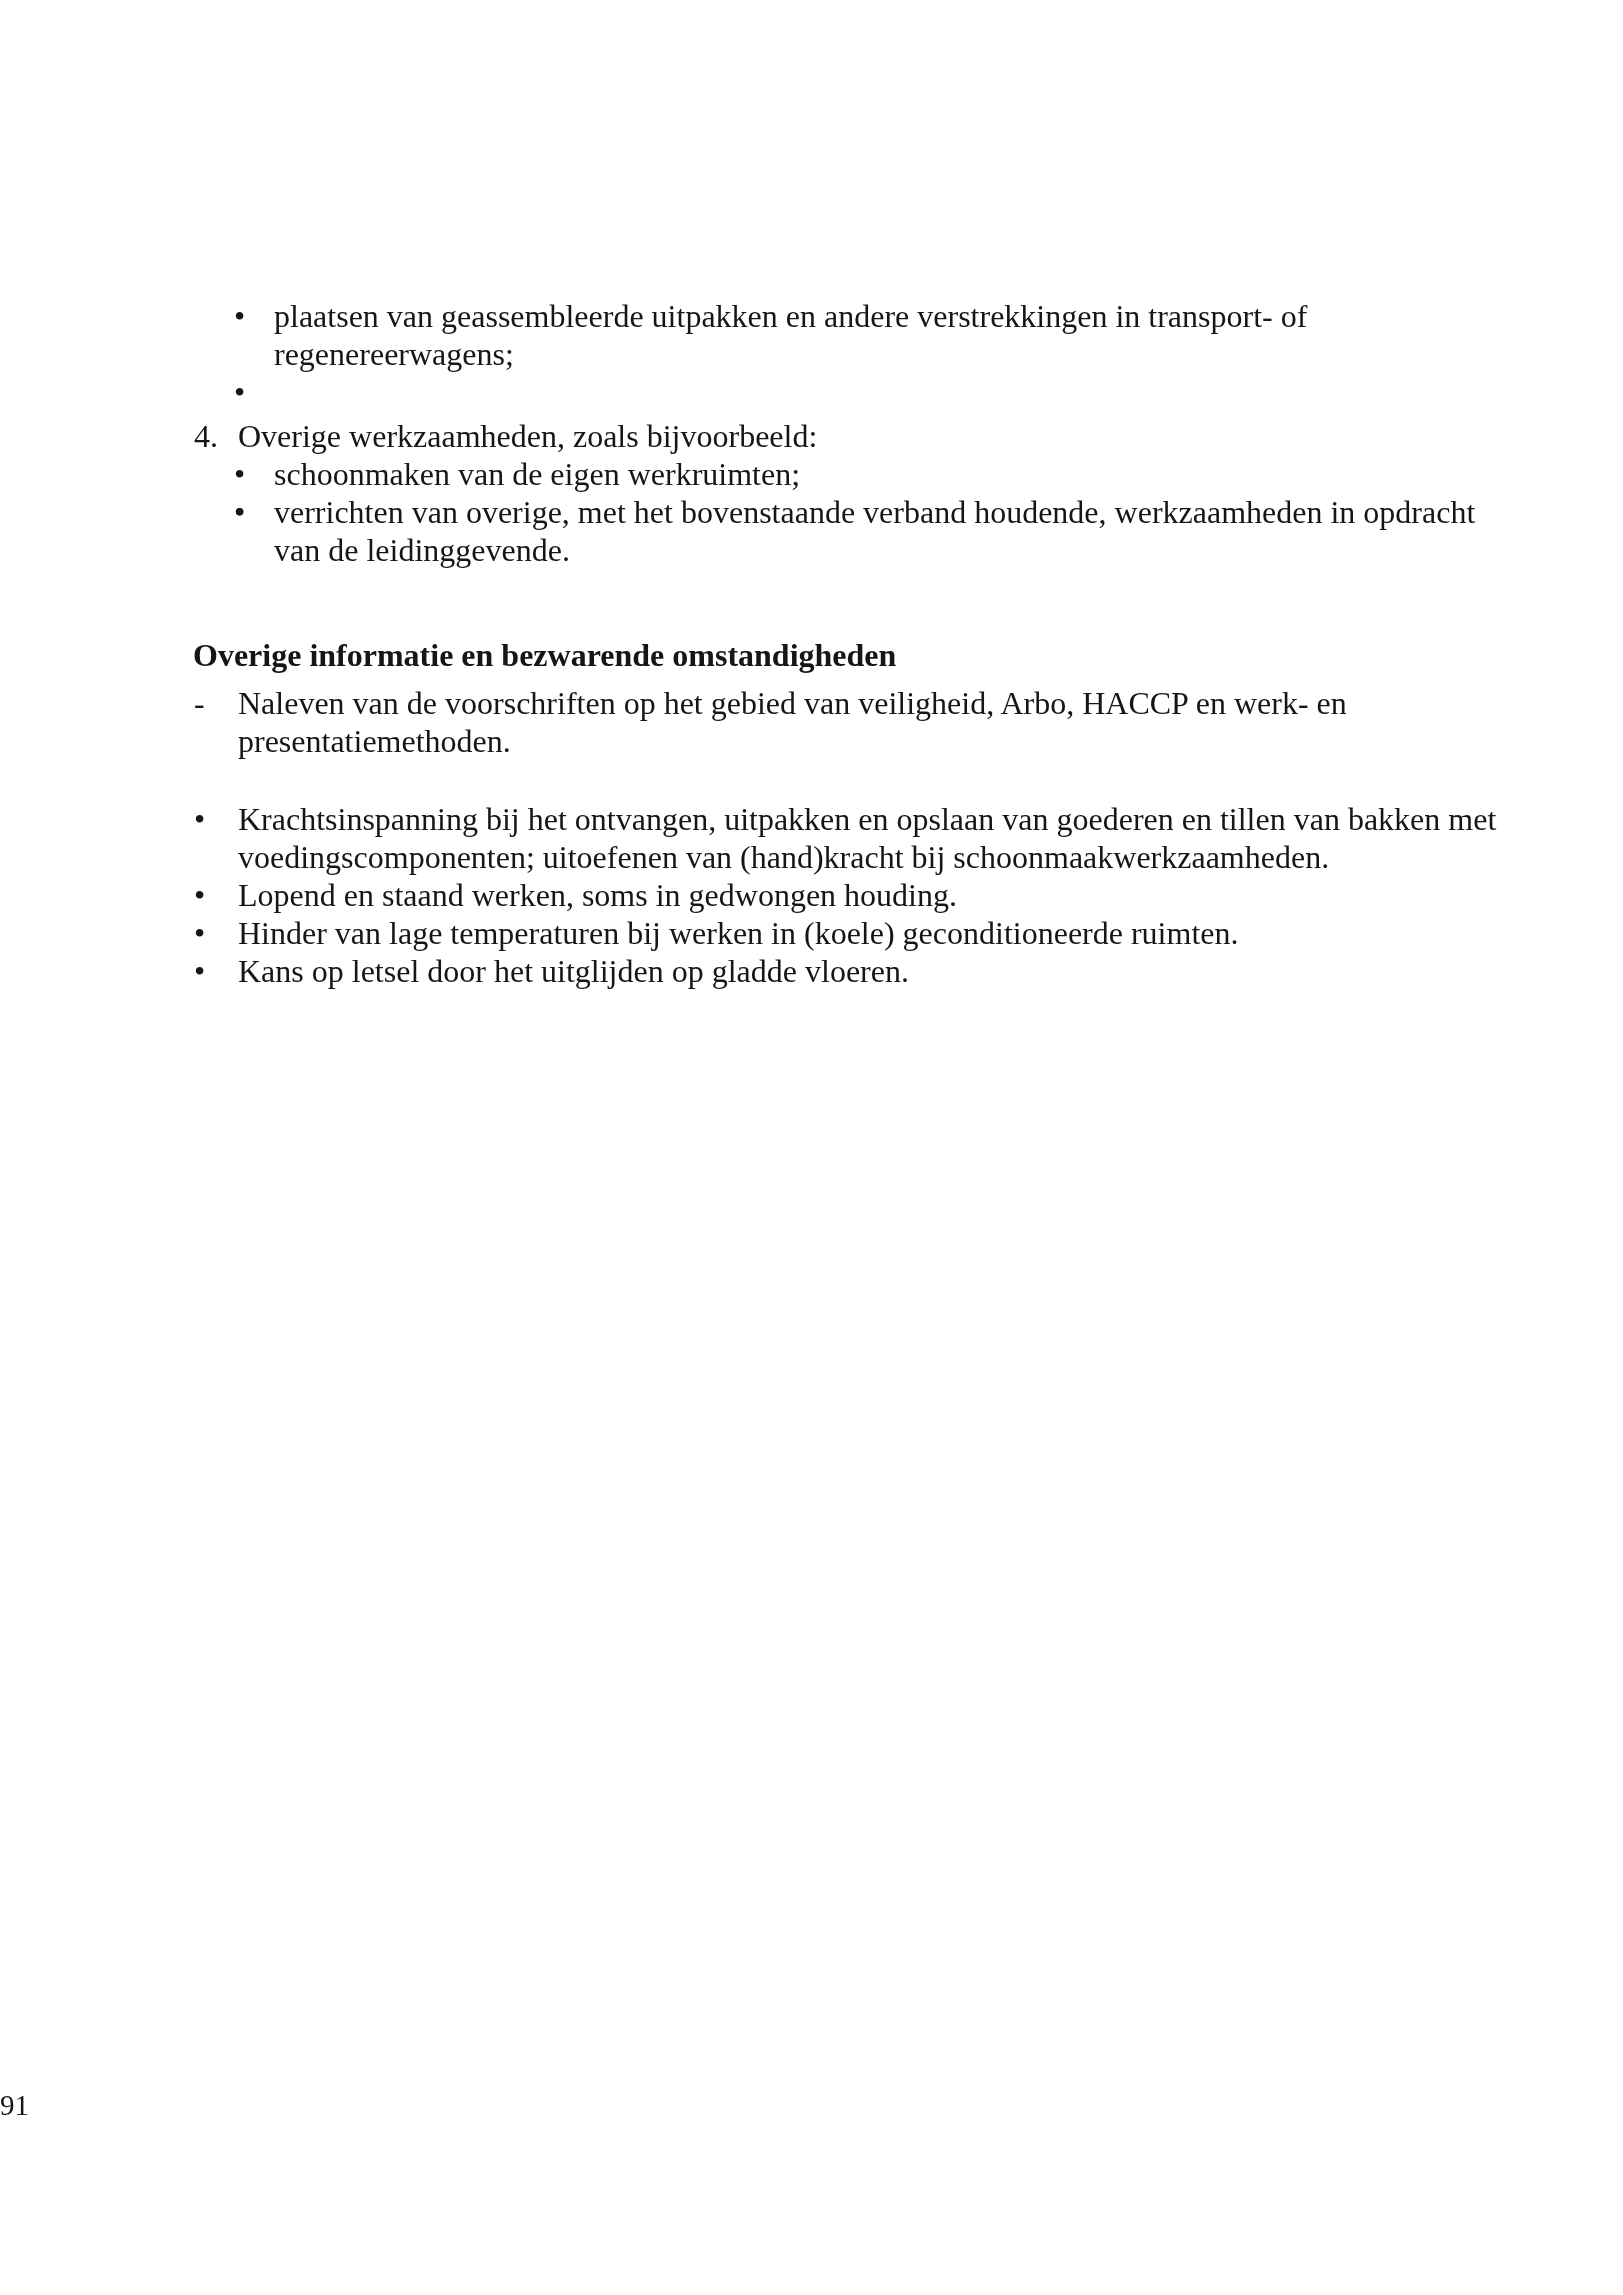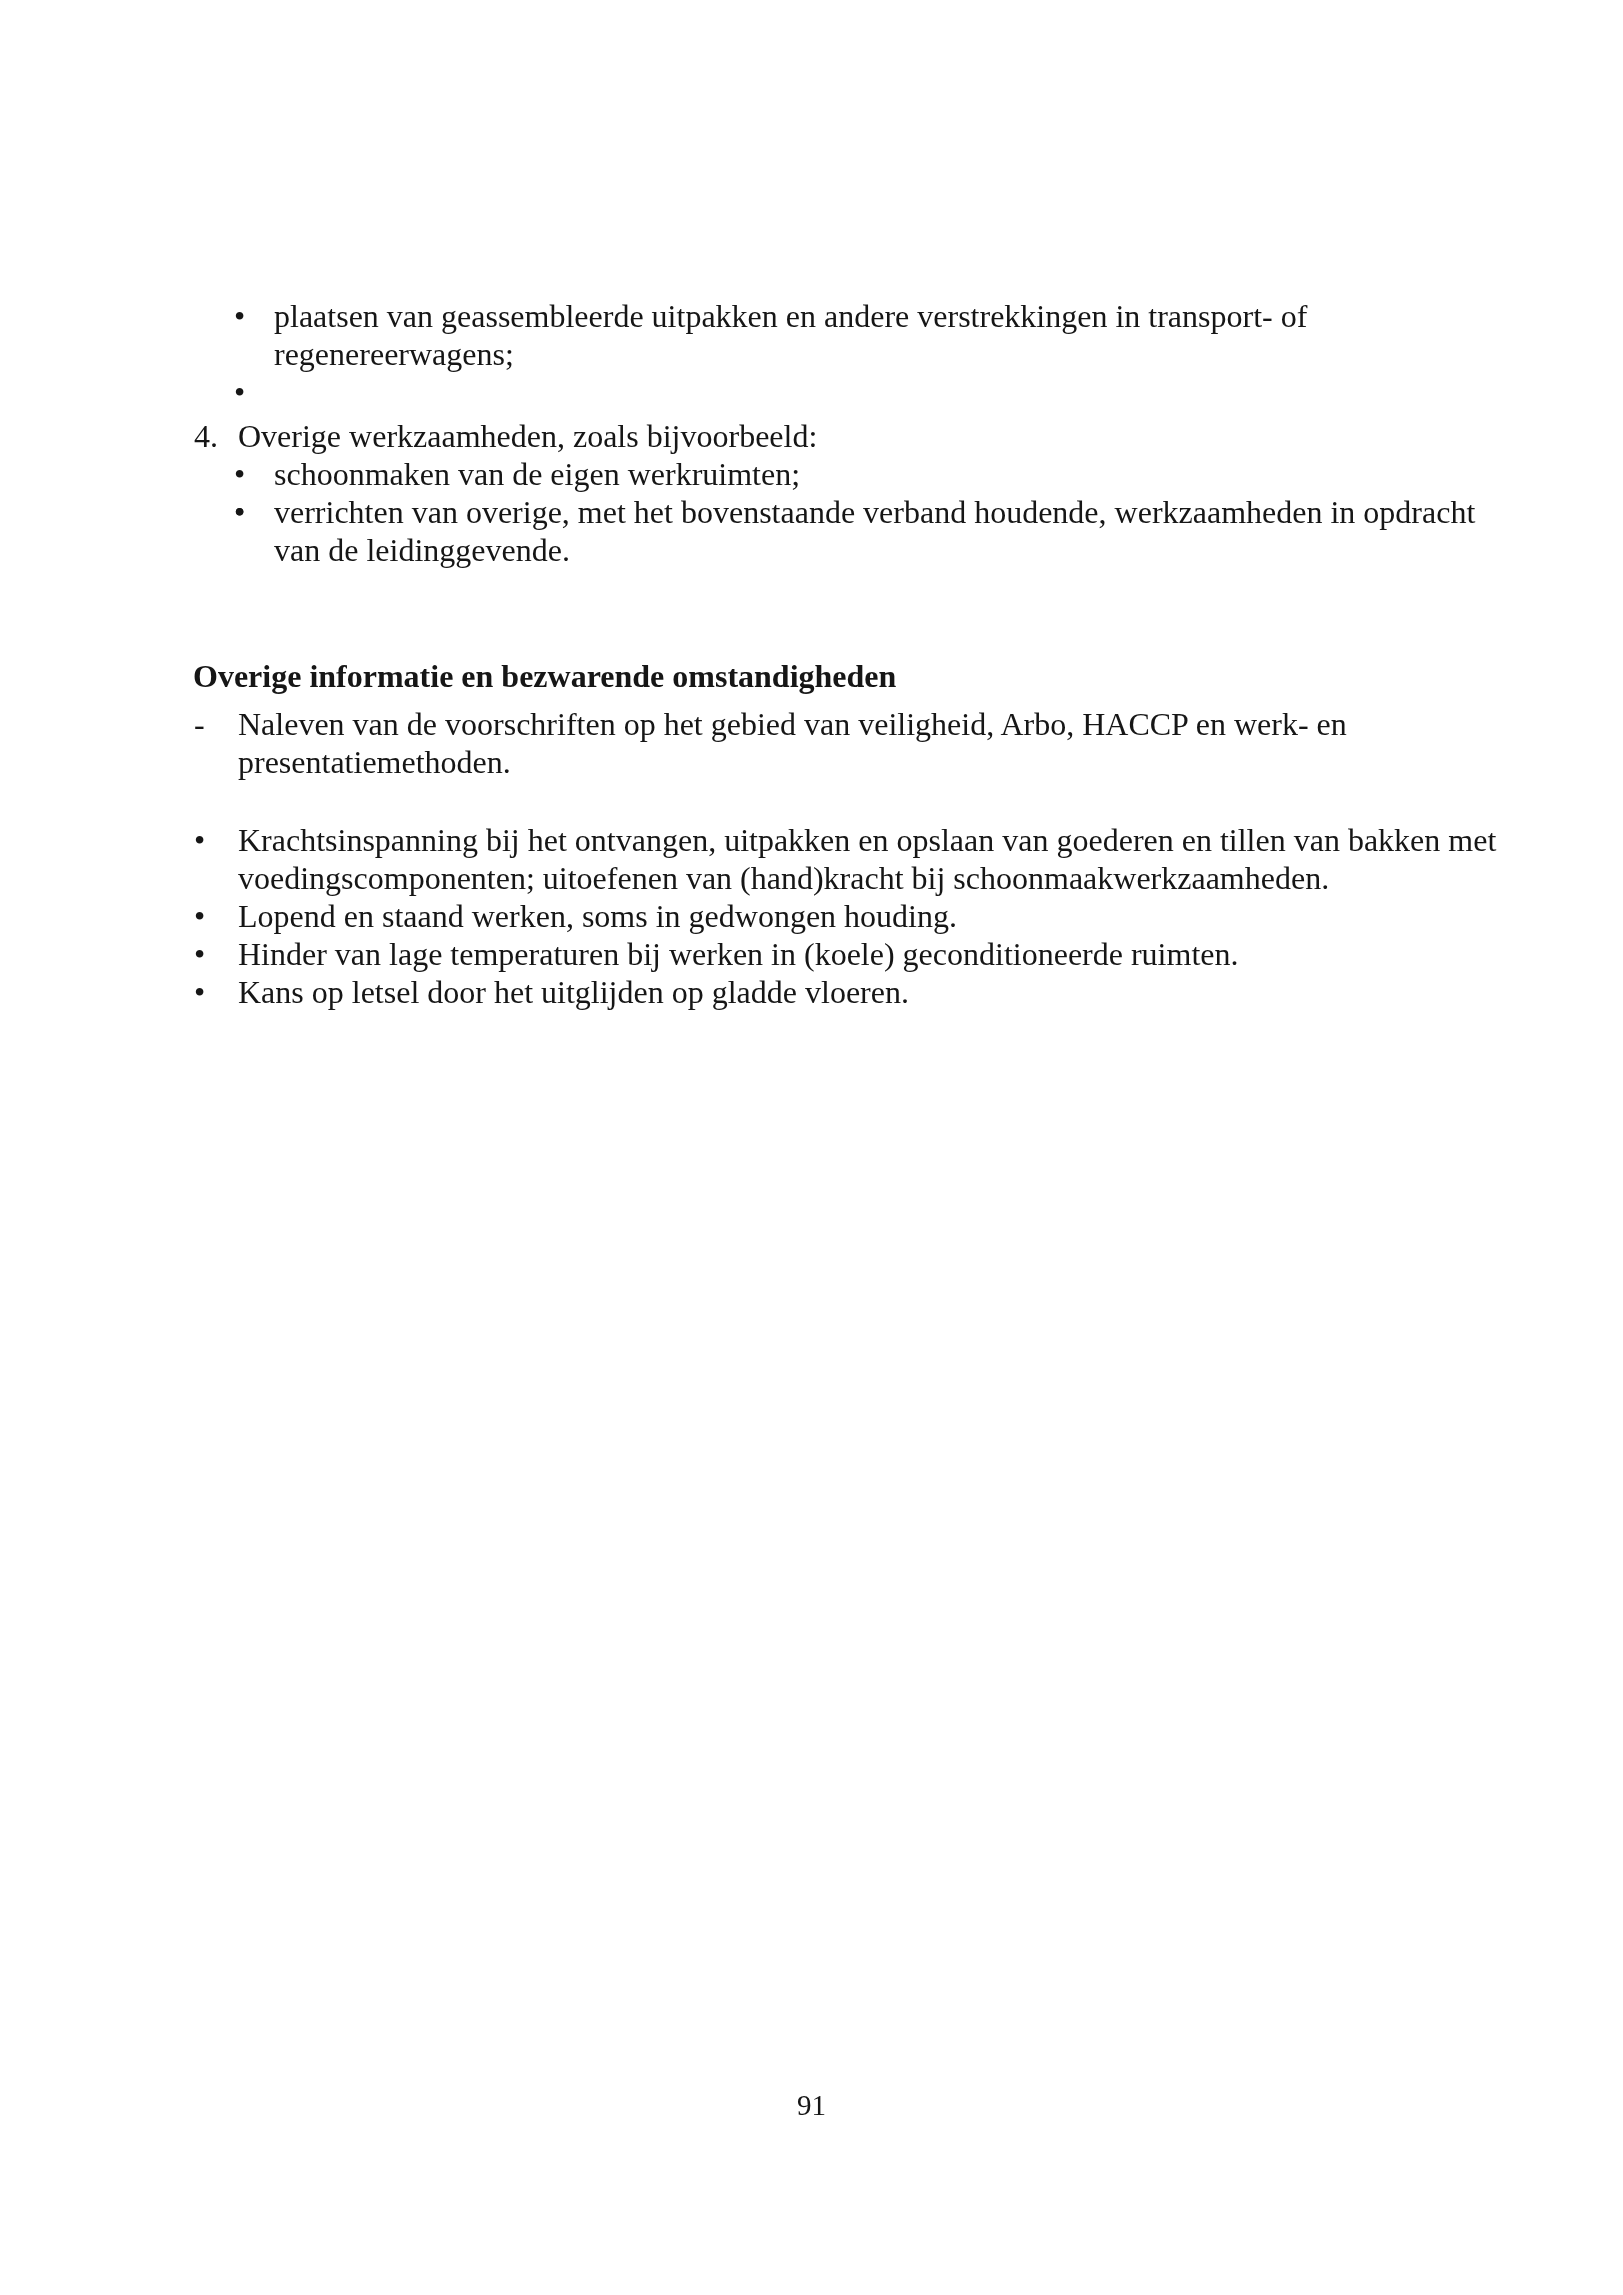--- a/index.html
+++ b/index.html
@@ -31,33 +31,33 @@
   
   .lvl1 { padding-left: 238px; }
   .lvl1 > .marker { position: absolute; left: 194px; top: 0; }
   
   .lvl2 { padding-left: 274px; }
   .lvl2 > .marker { position: absolute; left: 234px; top: 0; }
   .lines { white-space: pre; display: block; }
   .intro-list { padding-top: 297px; }
   .numbered { margin-top: 44px; }
   .heading {
-    margin-top: 88px;
+    margin-top: 67px;
     padding-left: 193px;
     font-weight: bold;
     white-space: pre;
   }
   .dash-item { margin-top: 9.8px; }
   .gap-before { margin-top: 40px; }
   .page-number {
     position: absolute;
     top: 2088px;
     left: 0;
     width: 100%;
-    text-align: center;
+    text-align: left;
     font-size: 29px;
     line-height: 35px;
   }
 </style>
 </head>
 <body>
 
 <div class="page">
   <div class="doc">
 

